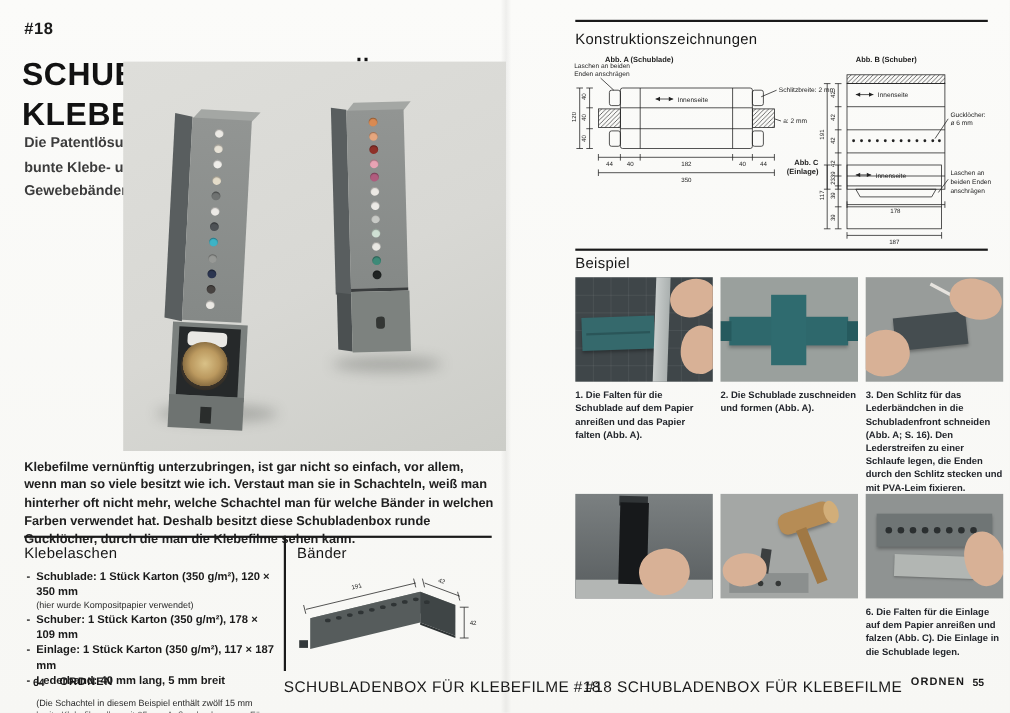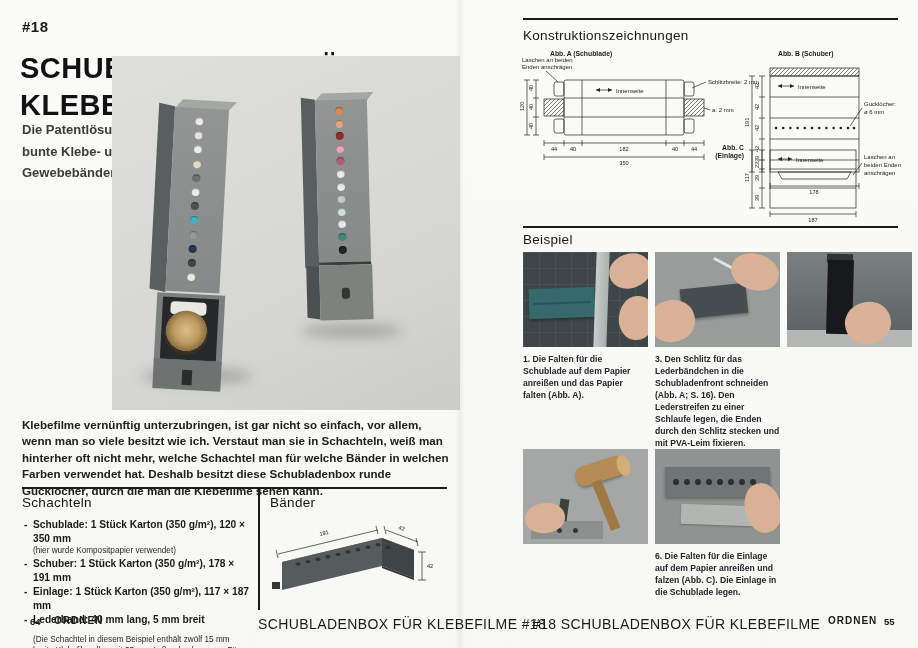--- a/index.html
+++ b/index.html
@@ -119,30 +119,30 @@
       <div class="b-side" style="left:1px;top:166px;width:13px;height:52px;transform:skewY(9deg);background:#4b5051;"></div>
       <div style="position:absolute;left:14px;top:165px;width:53px;height:55px;background:#7d827f;"></div>
       <div style="position:absolute;left:36px;top:188px;width:8px;height:11px;border-radius:3px;background:#333634;"></div>
     </div>
   </div>
 
   <p class="abs intro">Klebefilme vernünftig unterzubringen, ist gar nicht so einfach, vor allem, wenn man so viele besitzt wie ich. Verstaut man sie in Schachteln, weiß man hinterher oft nicht mehr, welche Schachtel man für welche Bänder in welchen Farben verwendet hat. Deshalb besitzt diese Schubladenbox runde Gucklöcher, durch die man die Klebefilme sehen kann.</p>
 
   <div class="abs rule" style="left:22px;top:487px;width:425px;height:2px;"></div>
   <div class="abs rule" style="left:258px;top:487px;width:1.5px;height:123px;"></div>
-  <div class="abs h-small" style="left:22px;top:495px;">Schachteln</div>
+  <div class="abs h-small" style="left:22px;top:495px;">Klebelaschen</div>
   <div class="abs mat-list">
     <div class="mat-item">
         <span class="bullet">‐</span>
         <span>Schublade: 1 Stück Karton (350 g/m²), 120 × 350 mm</span>
       </div>
     <div class="mat-note-inline">(hier wurde Kompositpapier verwendet)</div>
     <div class="mat-item">
         <span class="bullet">‐</span>
-        <span>Schuber: 1 Stück Karton (350 g/m²), 178 × 191 mm</span>
+        <span>Schuber: 1 Stück Karton (350 g/m²), 178 × 109 mm</span>
       </div>
     <div class="mat-item">
         <span class="bullet">‐</span>
         <span>Einlage: 1 Stück Karton (350 g/m²), 117 × 187 mm</span>
       </div>
     <div class="mat-item">
         <span class="bullet">‐</span>
         <span>Lederband: 40 mm lang, 5 mm breit</span>
       </div>
     <p class="mat-note">(Die Schachtel in diesem Beispiel enthält zwölf 15 mm breite Klebefilmrollen mit 35 mm Außendurchmesser. Für alle Größen gilt: Die Schachtel sollte innen 5–10 mm breiter sein als der Außendurchmesser der Klebefilmrollen.)</p>
@@ -346,20 +346,29 @@
       <div class="step-photo" style="background:#3f4649;background-image:linear-gradient(rgba(255,255,255,.06) 1px,transparent 1px),linear-gradient(90deg,rgba(255,255,255,.06) 1px,transparent 1px);background-size:16px 16px;">
         <div style="position:absolute;left:6px;top:36px;width:66px;height:30px;background:#35696c;transform:rotate(-2deg);box-shadow:0 2px 3px rgba(0,0,0,.3);"></div>
         <div style="position:absolute;left:10px;top:50px;width:58px;height:2px;background:#2a5558;transform:rotate(-2deg);"></div>
         <div style="position:absolute;left:72px;top:-4px;width:13px;height:103px;background:linear-gradient(90deg,#c9cdcc,#aab0af);transform:rotate(2deg);"></div>
         <div class="hand" style="left:86px;top:2px;width:42px;height:34px;transform:rotate(-18deg);"></div>
         <div class="hand" style="left:96px;top:44px;width:36px;height:44px;transform:rotate(8deg);"></div>
       </div>
       <div class="caption"><span class="num">1.</span><span class="txt"> Die Falten für die Schublade auf dem Papier anreißen und das Papier falten (Abb. A).</span></div>
     </div>
 
+    <div>
+      <div class="step-photo" style="background:#9aa09d;">
+        <div style="position:absolute;left:8px;top:36px;width:108px;height:26px;background:#2e686c;box-shadow:0 2px 3px rgba(0,0,0,.25);"></div>
+        <div style="position:absolute;left:46px;top:16px;width:32px;height:64px;background:#2f6b6f;"></div>
+        <div style="position:absolute;left:0px;top:40px;width:10px;height:18px;background:#265a5e;"></div>
+        <div style="position:absolute;left:115px;top:40px;width:10px;height:18px;background:#265a5e;"></div>
+      </div>
+      <div class="caption"><span class="num">2.</span><span class="txt"> Die Schublade zuschneiden und formen (Abb. A).</span></div>
+    </div>
 
     <div>
       <div class="step-photo" style="background:#989c9a;">
         <div style="position:absolute;left:26px;top:34px;width:66px;height:30px;background:#454d50;transform:rotate(-6deg);box-shadow:0 2px 3px rgba(0,0,0,.3);"></div>
         <div style="position:absolute;left:56px;top:16px;width:48px;height:3px;background:#e6e3de;transform:rotate(28deg);"></div>
         <div class="hand" style="left:-6px;top:48px;width:46px;height:42px;transform:rotate(-10deg);"></div>
         <div class="hand" style="left:76px;top:2px;width:48px;height:36px;transform:rotate(16deg);"></div>
       </div>
       <div class="caption"><span class="num">3.</span><span class="txt"> Den Schlitz für das Lederbändchen in die Schubladenfront schneiden (Abb. A; S. 16). Den Lederstreifen zu einer Schlaufe legen, die Enden durch den Schlitz stecken und mit PVA-Leim fixieren.</span></div>
     </div>

